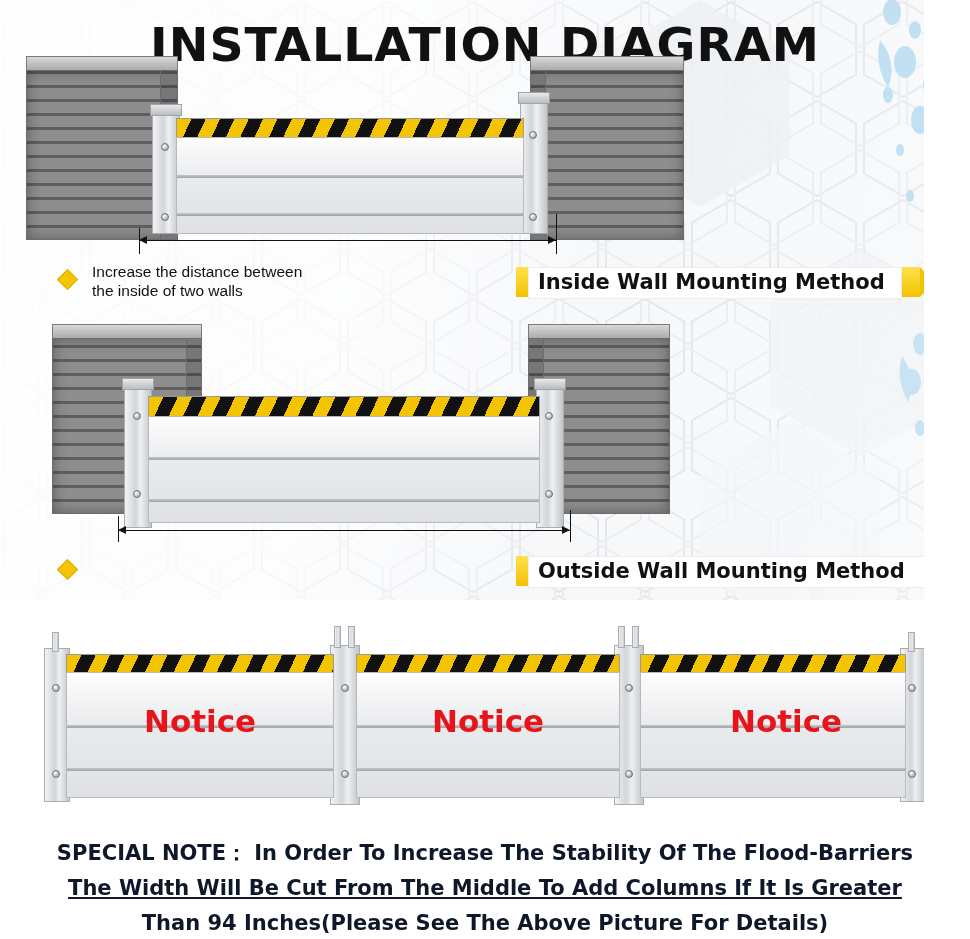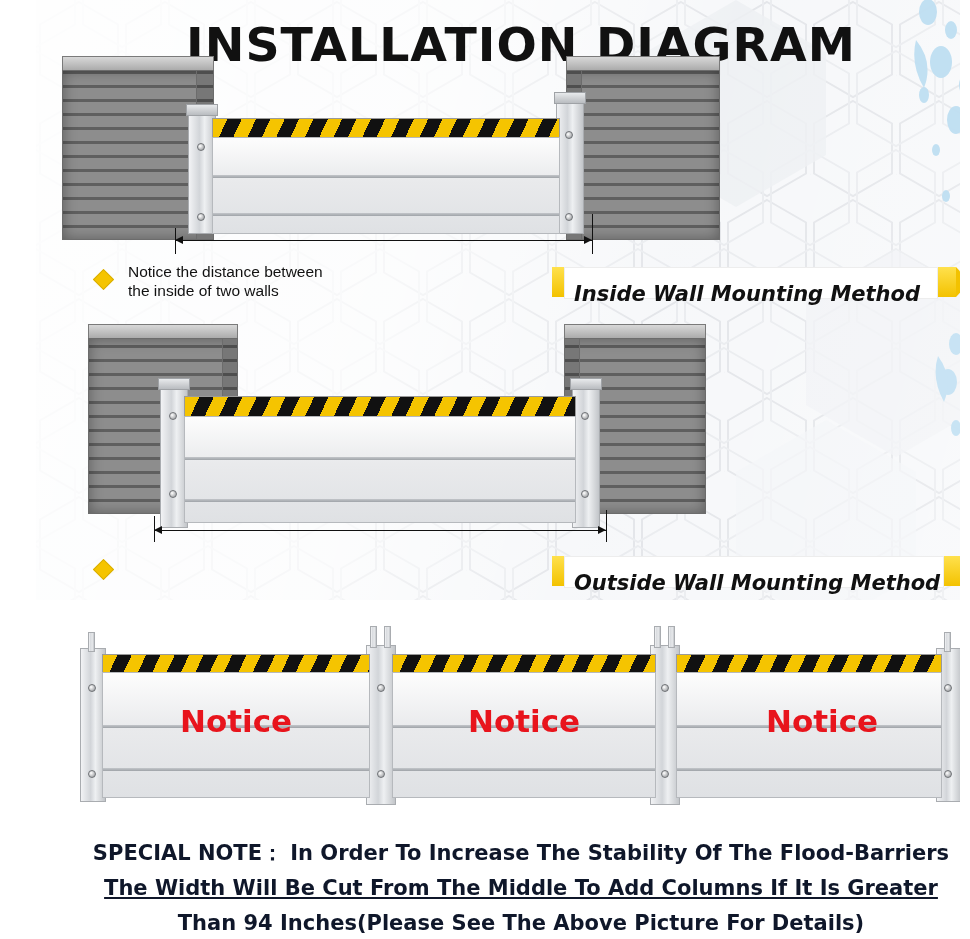--- a/index.html
+++ b/index.html
@@ -3,21 +3,21 @@
 <meta charset="utf-8">
 <style>
   html,body{margin:0;padding:0;}
   body{
     width:970px;height:939px;
     background:#ffffff;
     font-family:"Liberation Sans", sans-serif;
     overflow:hidden;
     position:relative;
   }
-  .page{position:relative;width:924px;height:939px;overflow:hidden;margin-left:36px;}
+  .page{position:relative;width:924px;height:939px;overflow:hidden;}
 
   
   .hex-bg{
     position:absolute;left:0;top:0;width:970px;height:620px;
     background:#f5f6f8;
     overflow:hidden;
   }
   .hex-bg svg{position:absolute;left:0;top:0;}
 
   .white-fade{
@@ -127,24 +127,23 @@
   .banner .bar:after{
     content:"";position:absolute;right:-14px;top:0;width:0;height:0;
     border-top:15px solid transparent;border-bottom:15px solid transparent;
     border-left:14px solid #f3c200;
   }
   .banner .plate{
     position:absolute;left:12px;top:0;height:30px;right:18px;
     background:#ffffff;border:1px solid #ededed;
   }
   .banner .txt{
-    position:absolute;left:22px;top:12px;height:30px;line-height:30px;
+    position:absolute;left:22px;top:0;height:30px;line-height:30px;
     font-size:21px;font-weight:bold;color:#111;white-space:nowrap;
     font-family:"DejaVu Sans", sans-serif;
-    font-style:italic;
   }
 
   
   .notice{
     position:absolute;color:#e8141c;font-weight:bold;font-size:31px;
     font-family:"DejaVu Sans", sans-serif;
   }
 
   .special{
     position:absolute;left:0;width:970px;text-align:center;
@@ -234,21 +233,21 @@
   </div>
 
   <div class="dimtick" style="left:139px;top:228px;height:26px;"></div>
   <div class="dimtick" style="left:556px;top:214px;height:40px;"></div>
   <div class="dimline" style="left:139px;top:240px;width:417px;"></div>
   <div class="arrowL" style="left:139px;top:236px;"></div>
   <div class="arrowR" style="left:548px;top:236px;"></div>
 
   <div class="diamond" style="left:60px;top:272px;"></div>
   <div class="note-text" style="left:92px;top:262px;width:330px;">
-    <span>Notice the distance between</span><br>
+    <span>Increase the distance between</span><br>
     <span>the inside of two walls</span>
   </div>
 
   <div class="banner" style="left:516px;top:267px;width:404px;">
     <div class="bar"></div>
     <div class="plate"></div>
     <div class="txt">Inside Wall Mounting Method</div>
   </div>
 
   <div class="brick-top" style="left:52px;top:324px;width:148px;height:14px;"></div>
@@ -275,21 +274,21 @@
   </div>
 
   <div class="dimtick" style="left:118px;top:516px;height:26px;"></div>
   <div class="dimtick" style="left:570px;top:510px;height:32px;"></div>
   <div class="dimline" style="left:118px;top:530px;width:452px;"></div>
   <div class="arrowL" style="left:118px;top:526px;"></div>
   <div class="arrowR" style="left:562px;top:526px;"></div>
 
   <div class="diamond" style="left:60px;top:562px;"></div>
 
-  <div class="banner" style="left:516px;top:556px;width:410px;">
+  <div class="banner" style="left:516px;top:556px;width:410px;padding-left:38px;">
     <div class="bar"></div>
     <div class="plate"></div>
     <div class="txt">Outside Wall Mounting Method</div>
   </div>
 
   <div class="post" style="left:44px;top:648px;width:24px;height:152px;"></div>
   <div class="post" style="left:330px;top:645px;width:28px;height:158px;"></div>
   <div class="post" style="left:614px;top:645px;width:28px;height:158px;"></div>
   <div class="post" style="left:900px;top:648px;width:24px;height:152px;"></div>
 

